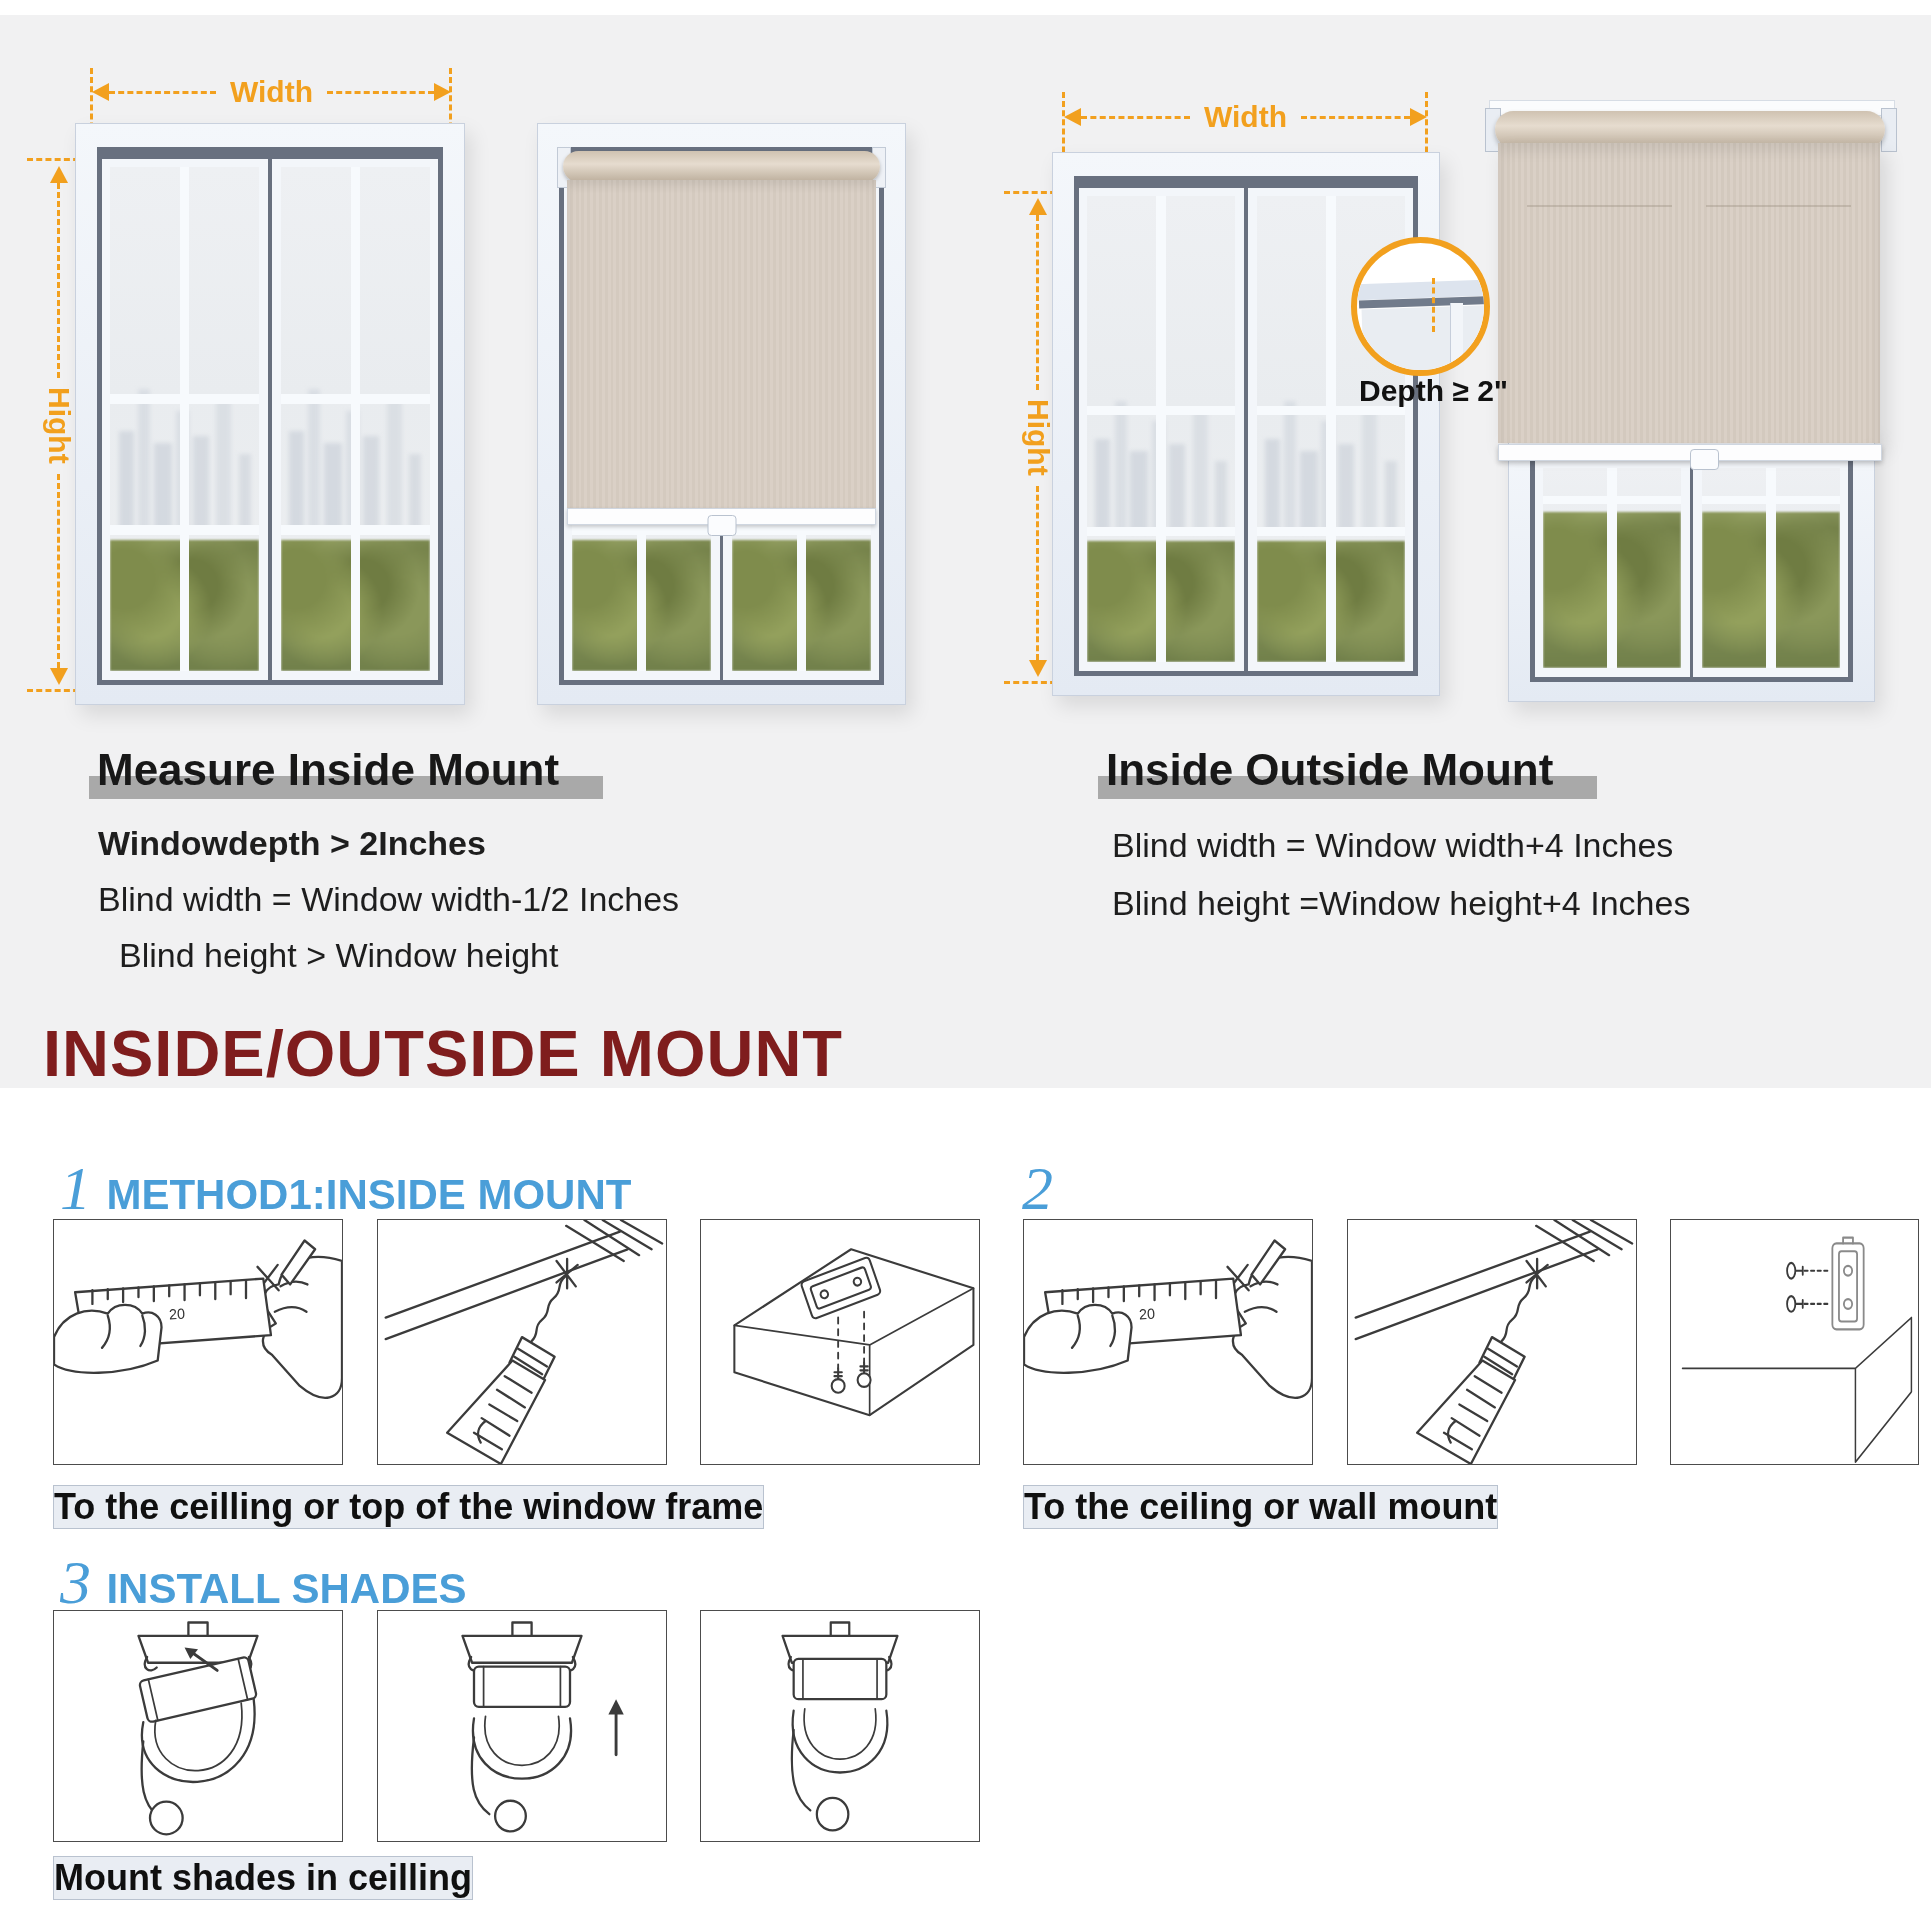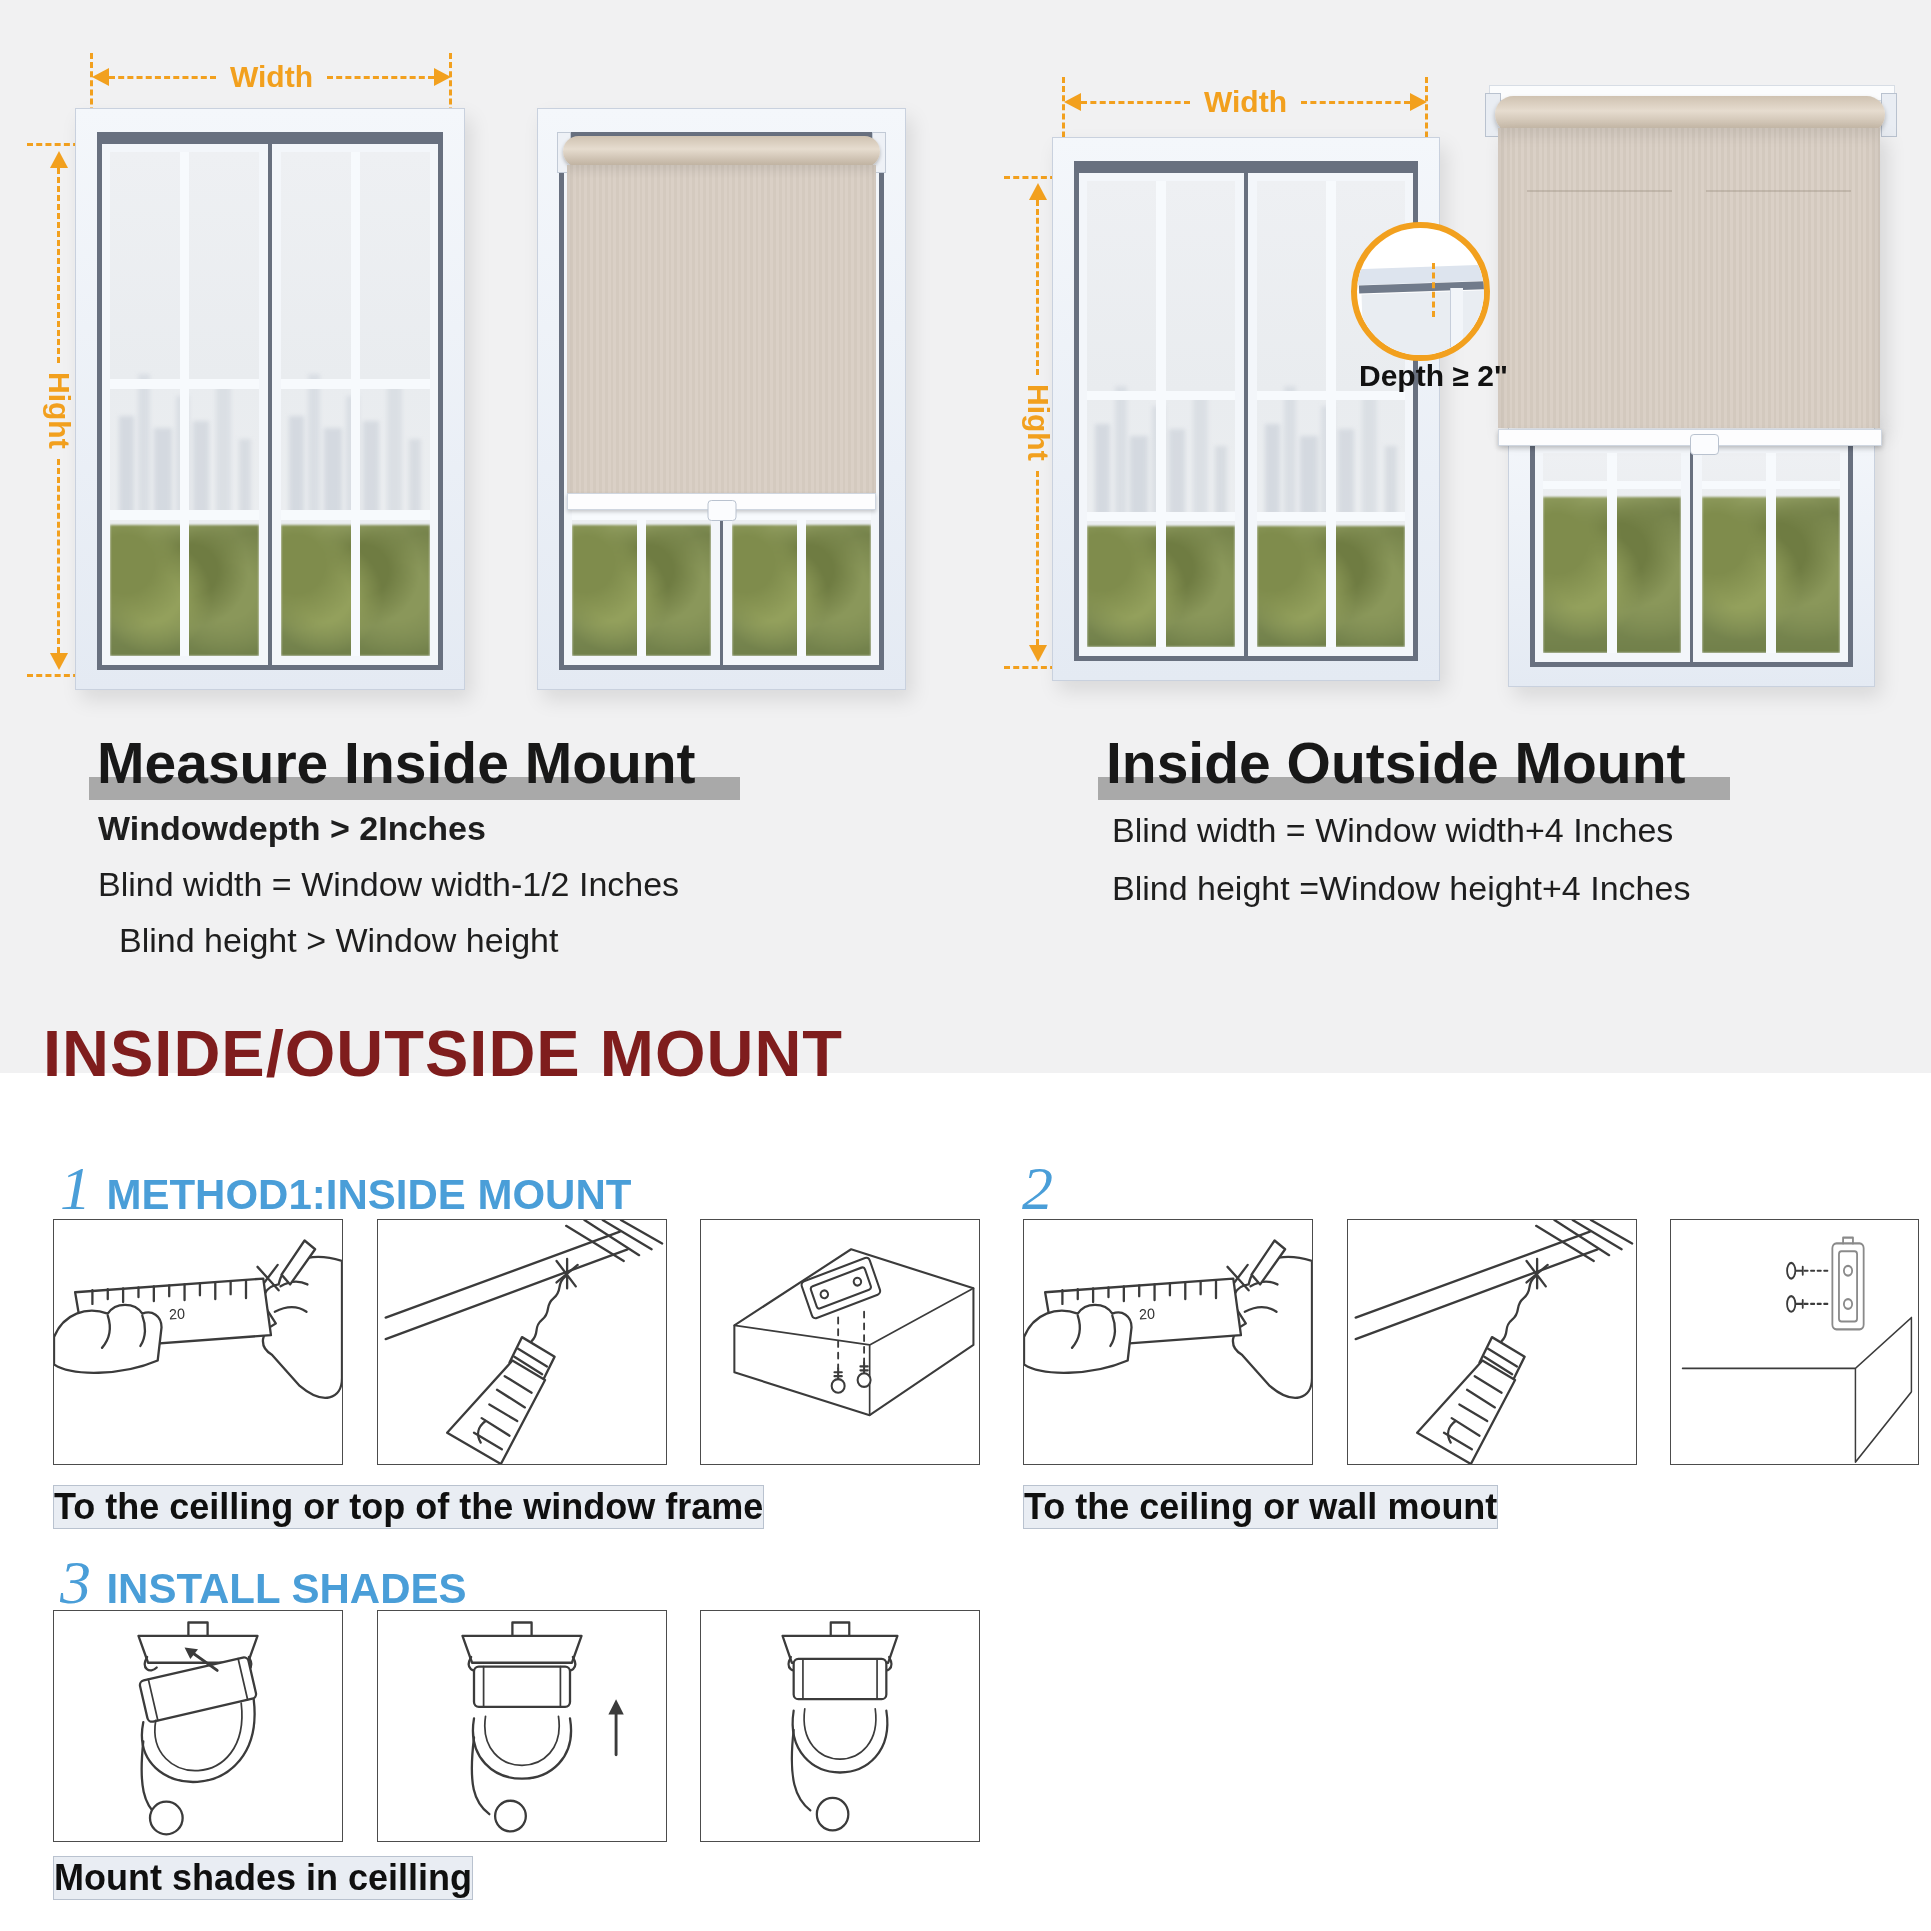--- a/index.html
+++ b/index.html
@@ -1,20 +1,20 @@
 <!DOCTYPE html>
 <html><head>
 <meta charset="utf-8">
 <style>
   html,body{margin:0;padding:0;background:#fff;}
   .canvas{position:relative;width:1931px;height:1931px;background:#fff;overflow:hidden;
           font-family:"Liberation Sans", sans-serif;}
 
   
-  .top-section{position:absolute;left:0;top:0;width:1931px;height:1073px;background:#f1f1f2;}
+  .top-section{position:absolute;left:0;top:15px;width:1931px;height:1073px;background:#f1f1f2;}
 
   
   .win{position:absolute;background:linear-gradient(#f4f7fb,#e4eaf3);
        border:1.9px solid #c9d1de;box-shadow:5.8px 9.7px 19.3px rgba(0,0,0,.10);}
   .sash{position:absolute;left:21px;right:21px;top:23px;bottom:19.3px;
         background:#68707f;display:flex;gap:3.9px;padding:11.6px 4.8px 4.8px 4.8px;box-sizing:border-box;}
   .cas{flex:1;background:#f3f6fa;padding:8.7px;box-sizing:border-box;position:relative;}
   .glass{position:relative;width:100%;height:100%;overflow:hidden;
          background:linear-gradient(#eef0f3 0%,#e9ecef 45%,#edeff1 100%);}
   .skyline{position:absolute;left:0;right:0;top:36%;height:36%;opacity:.55;filter:blur(1.9px);
@@ -85,21 +85,21 @@
   .callout{position:absolute;left:1351px;top:222px;width:139px;height:139px;border-radius:50%;
            border:6.8px solid #f2a01e;background:#fff;overflow:hidden;box-sizing:border-box;z-index:5;}
   .co-bar{position:absolute;left:-11.6px;top:39px;width:154px;height:16.4px;background:#dde4ee;transform:rotate(-2deg);}
   .co-dark{position:absolute;left:1.9px;top:55px;width:145px;height:7.7px;background:#717b8b;transform:rotate(-2deg);}
   .co-glass{position:absolute;left:5.8px;top:64px;width:145px;height:87px;background:#e9edf2;transform:rotate(-2deg);}
   .co-side{position:absolute;left:93px;top:60px;width:11.6px;height:87px;background:#f2f5f9;border-left:1.9px solid #c6cedb;}
   .co-depth{position:absolute;left:75px;top:35px;height:54px;width:0;border-left:3.9px dashed #f2a01e;}
   .depth-label{position:absolute;left:1359px;top:359px;font-size:30px;font-weight:bold;color:#111;z-index:5;}
 
   
-  .mhead{position:absolute;display:inline-block;font-size:57px;font-weight:bold;color:#181818;white-space:nowrap;}
+  .mhead{position:absolute;display:inline-block;font-size:44px;font-weight:bold;color:#181818;white-space:nowrap;}
   .mhead .bar{position:absolute;left:-7.7px;right:-44px;bottom:-3.9px;height:23px;background:#a9a9a9;z-index:0;}
   .mhead .txt{position:relative;z-index:1;}
   .mline{position:absolute;font-size:34px;color:#1e1e1e;white-space:nowrap;}
 
   
   .big-title{position:absolute;left:43px;top:1016px;font-size:65px;font-weight:800;color:#7f1d1d;
              letter-spacing:1px;white-space:nowrap;}
   .mth-head{position:absolute;display:flex;align-items:baseline;gap:15.4px;color:#4a9ed8;white-space:nowrap;}
   .mth-num{font-family:"Liberation Serif",serif;font-style:italic;font-size:62px;line-height:1;}
   .mth-txt{font-size:42px;font-weight:bold;}

